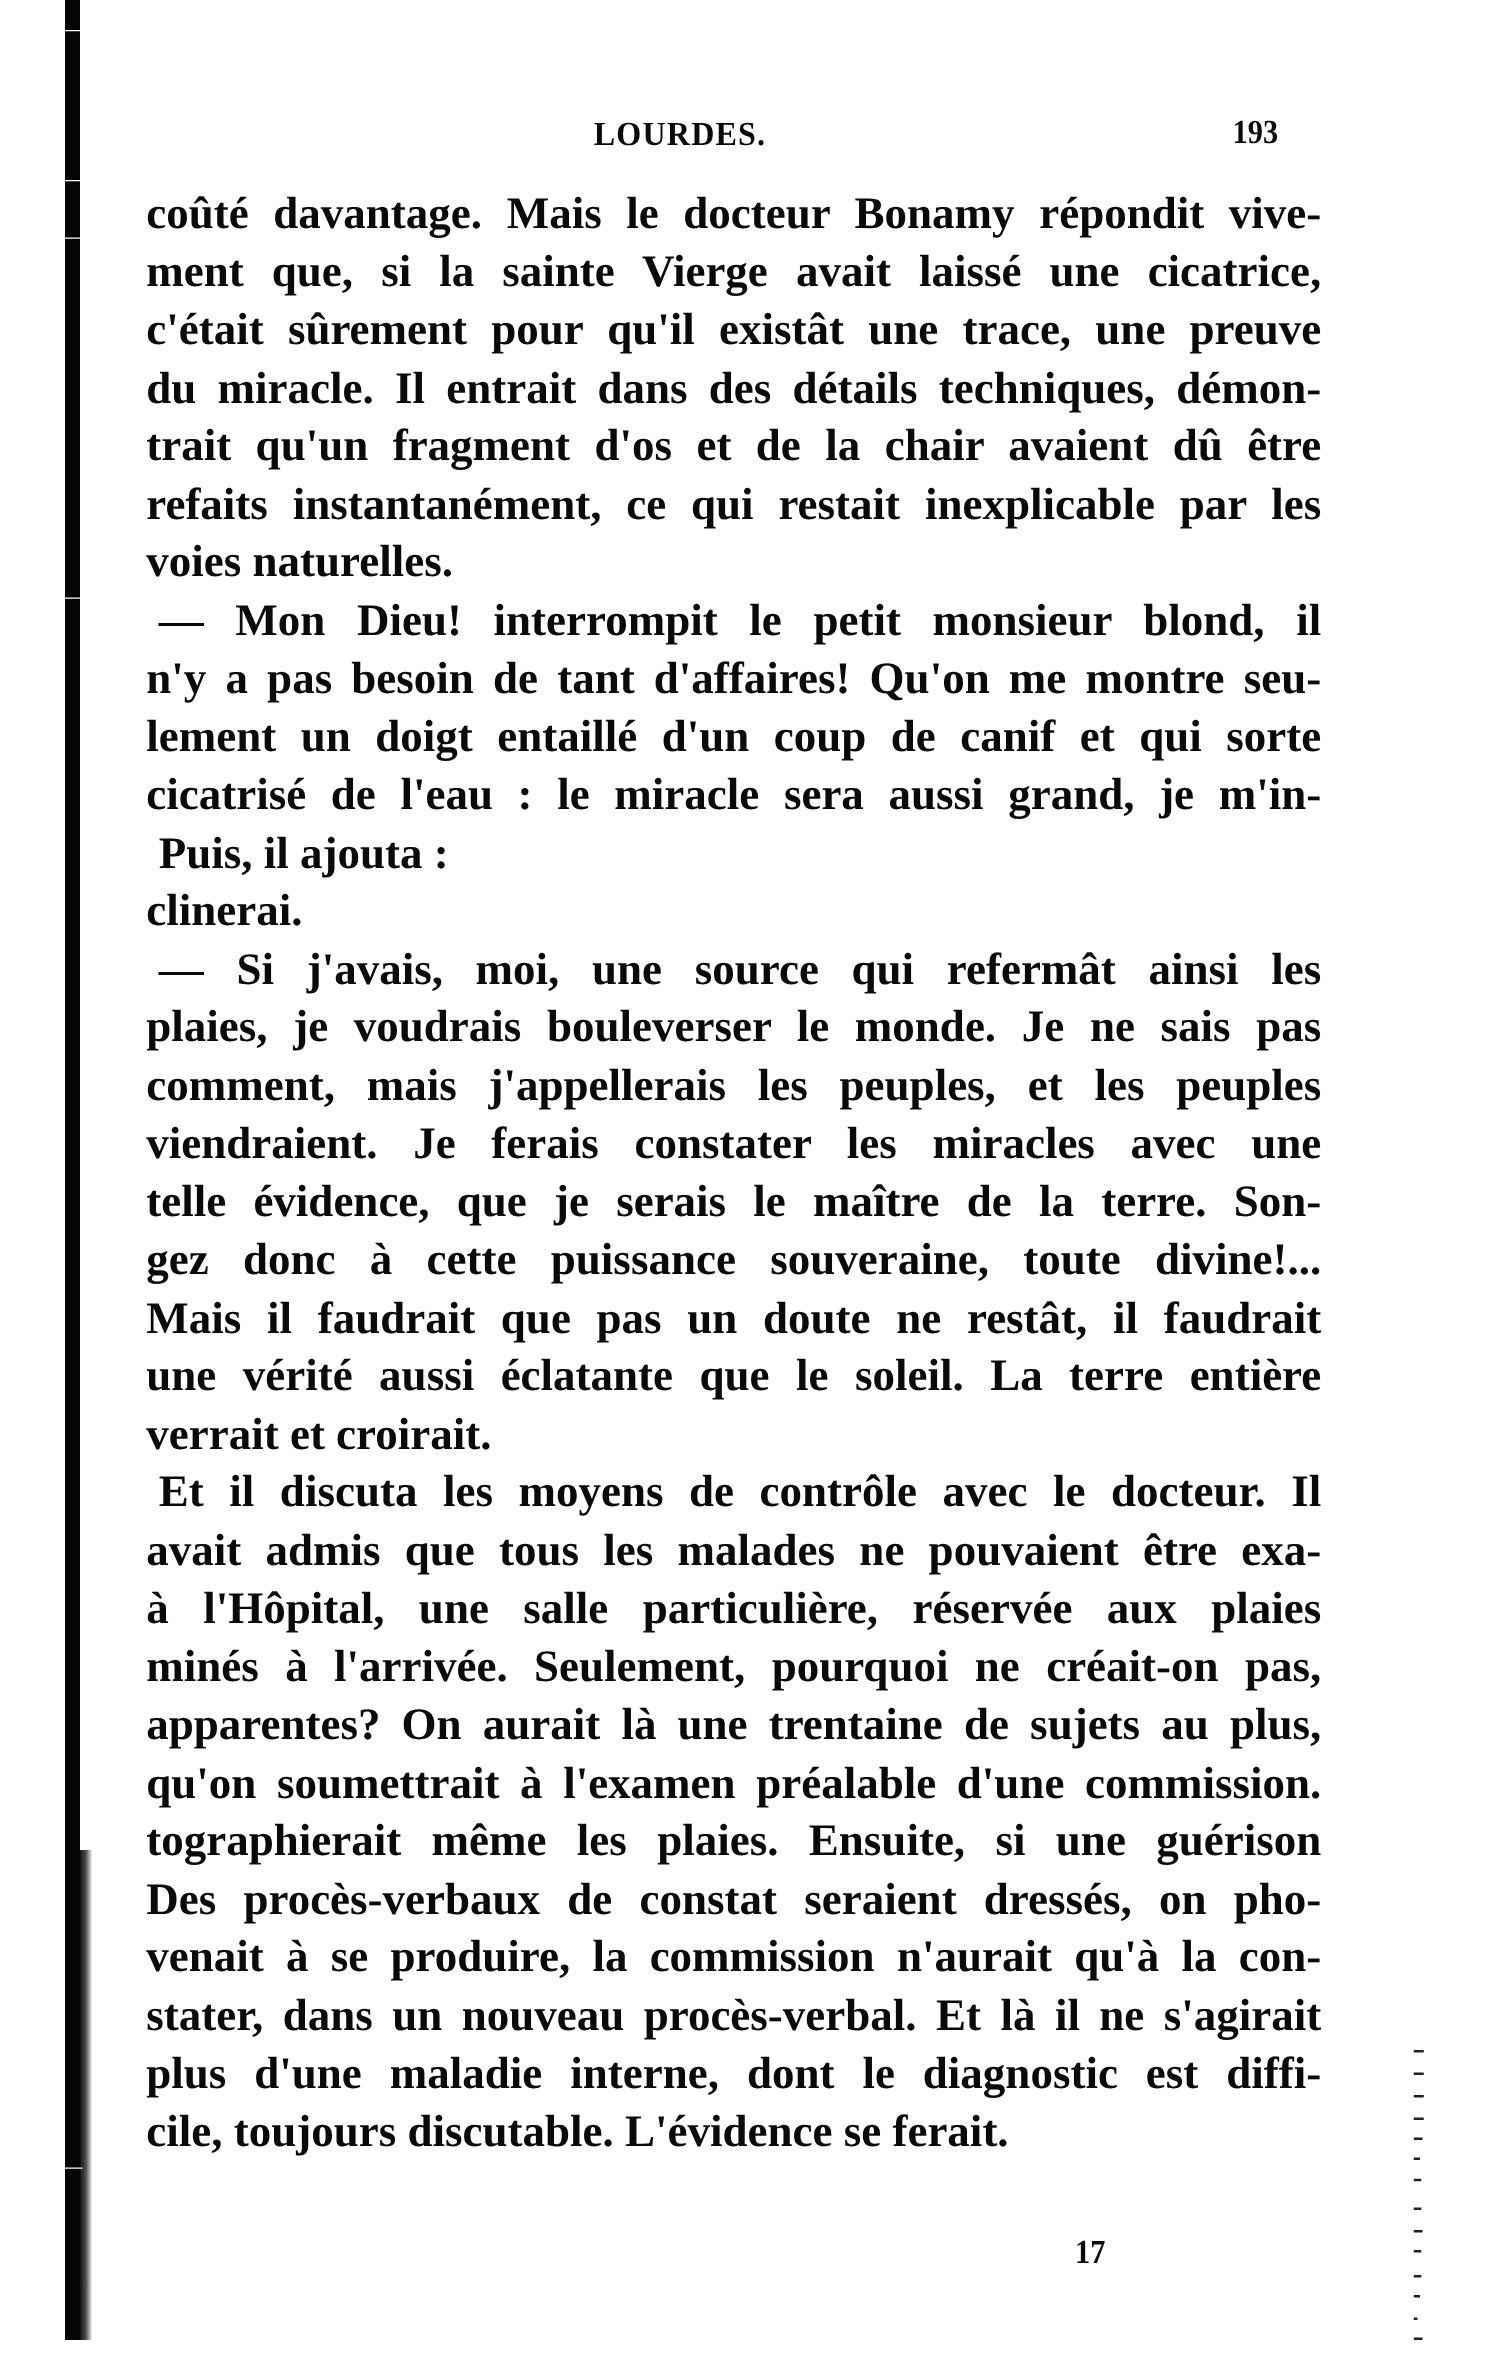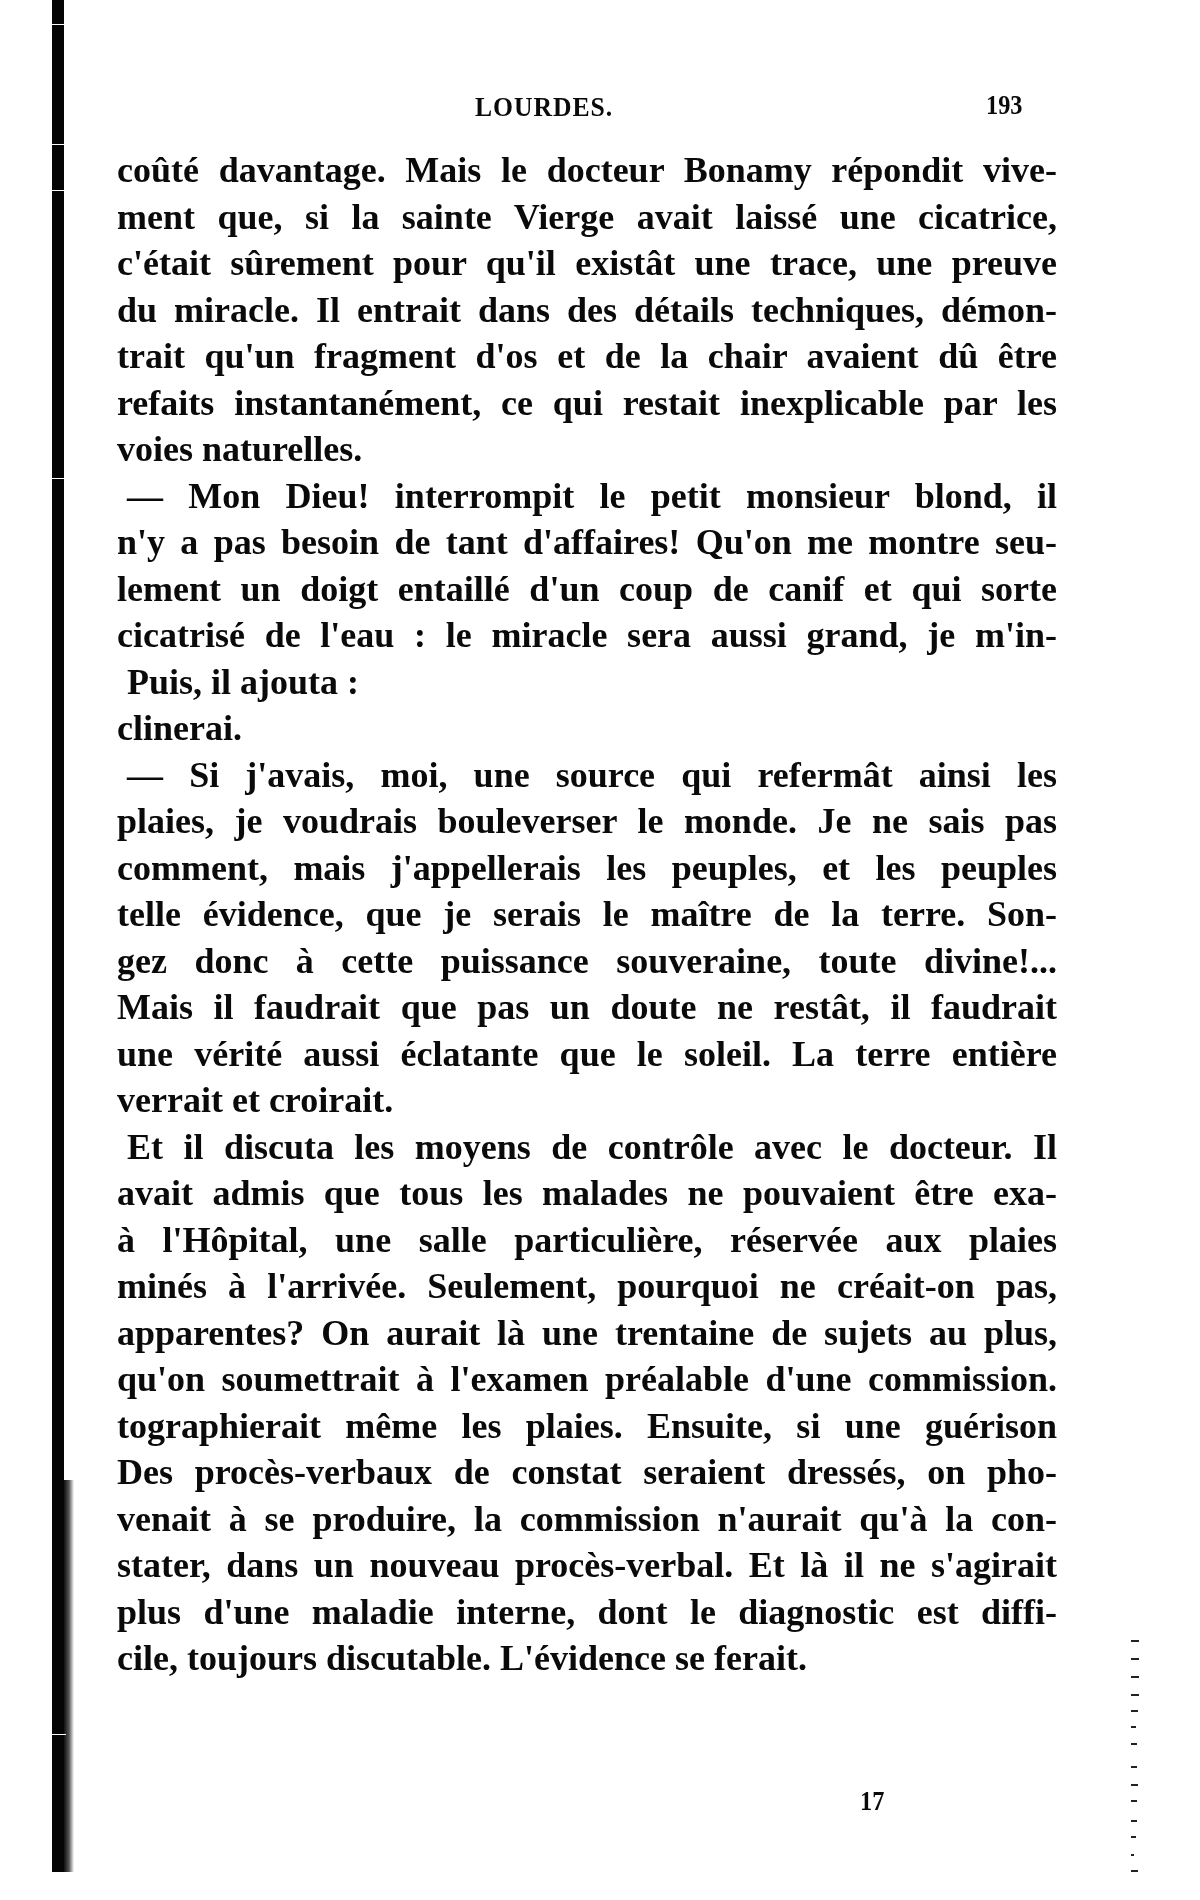--- a/index.html
+++ b/index.html
@@ -173,20 +173,23 @@
       <span class="line-inner">clinerai.</span>
     </div>
     <div class="line indent">
       <span class="line-inner">— Si j'avais, moi, une source qui refermât ainsi les</span>
     </div>
     <div class="line">
       <span class="line-inner">plaies, je voudrais bouleverser le monde. Je ne sais pas</span>
     </div>
     <div class="line">
       <span class="line-inner">comment, mais j'appellerais les peuples, et les peuples</span>
+    </div>
+    <div class="line">
+      <span class="line-inner">viendraient. Je ferais constater les miracles avec une</span>
     </div>
     <div class="line">
       <span class="line-inner">telle évidence, que je serais le maître de la terre. Son-</span>
     </div>
     <div class="line">
       <span class="line-inner">gez donc à cette puissance souveraine, toute divine!...</span>
     </div>
     <div class="line">
       <span class="line-inner">Mais il faudrait que pas un doute ne restât, il faudrait</span>
     </div>

